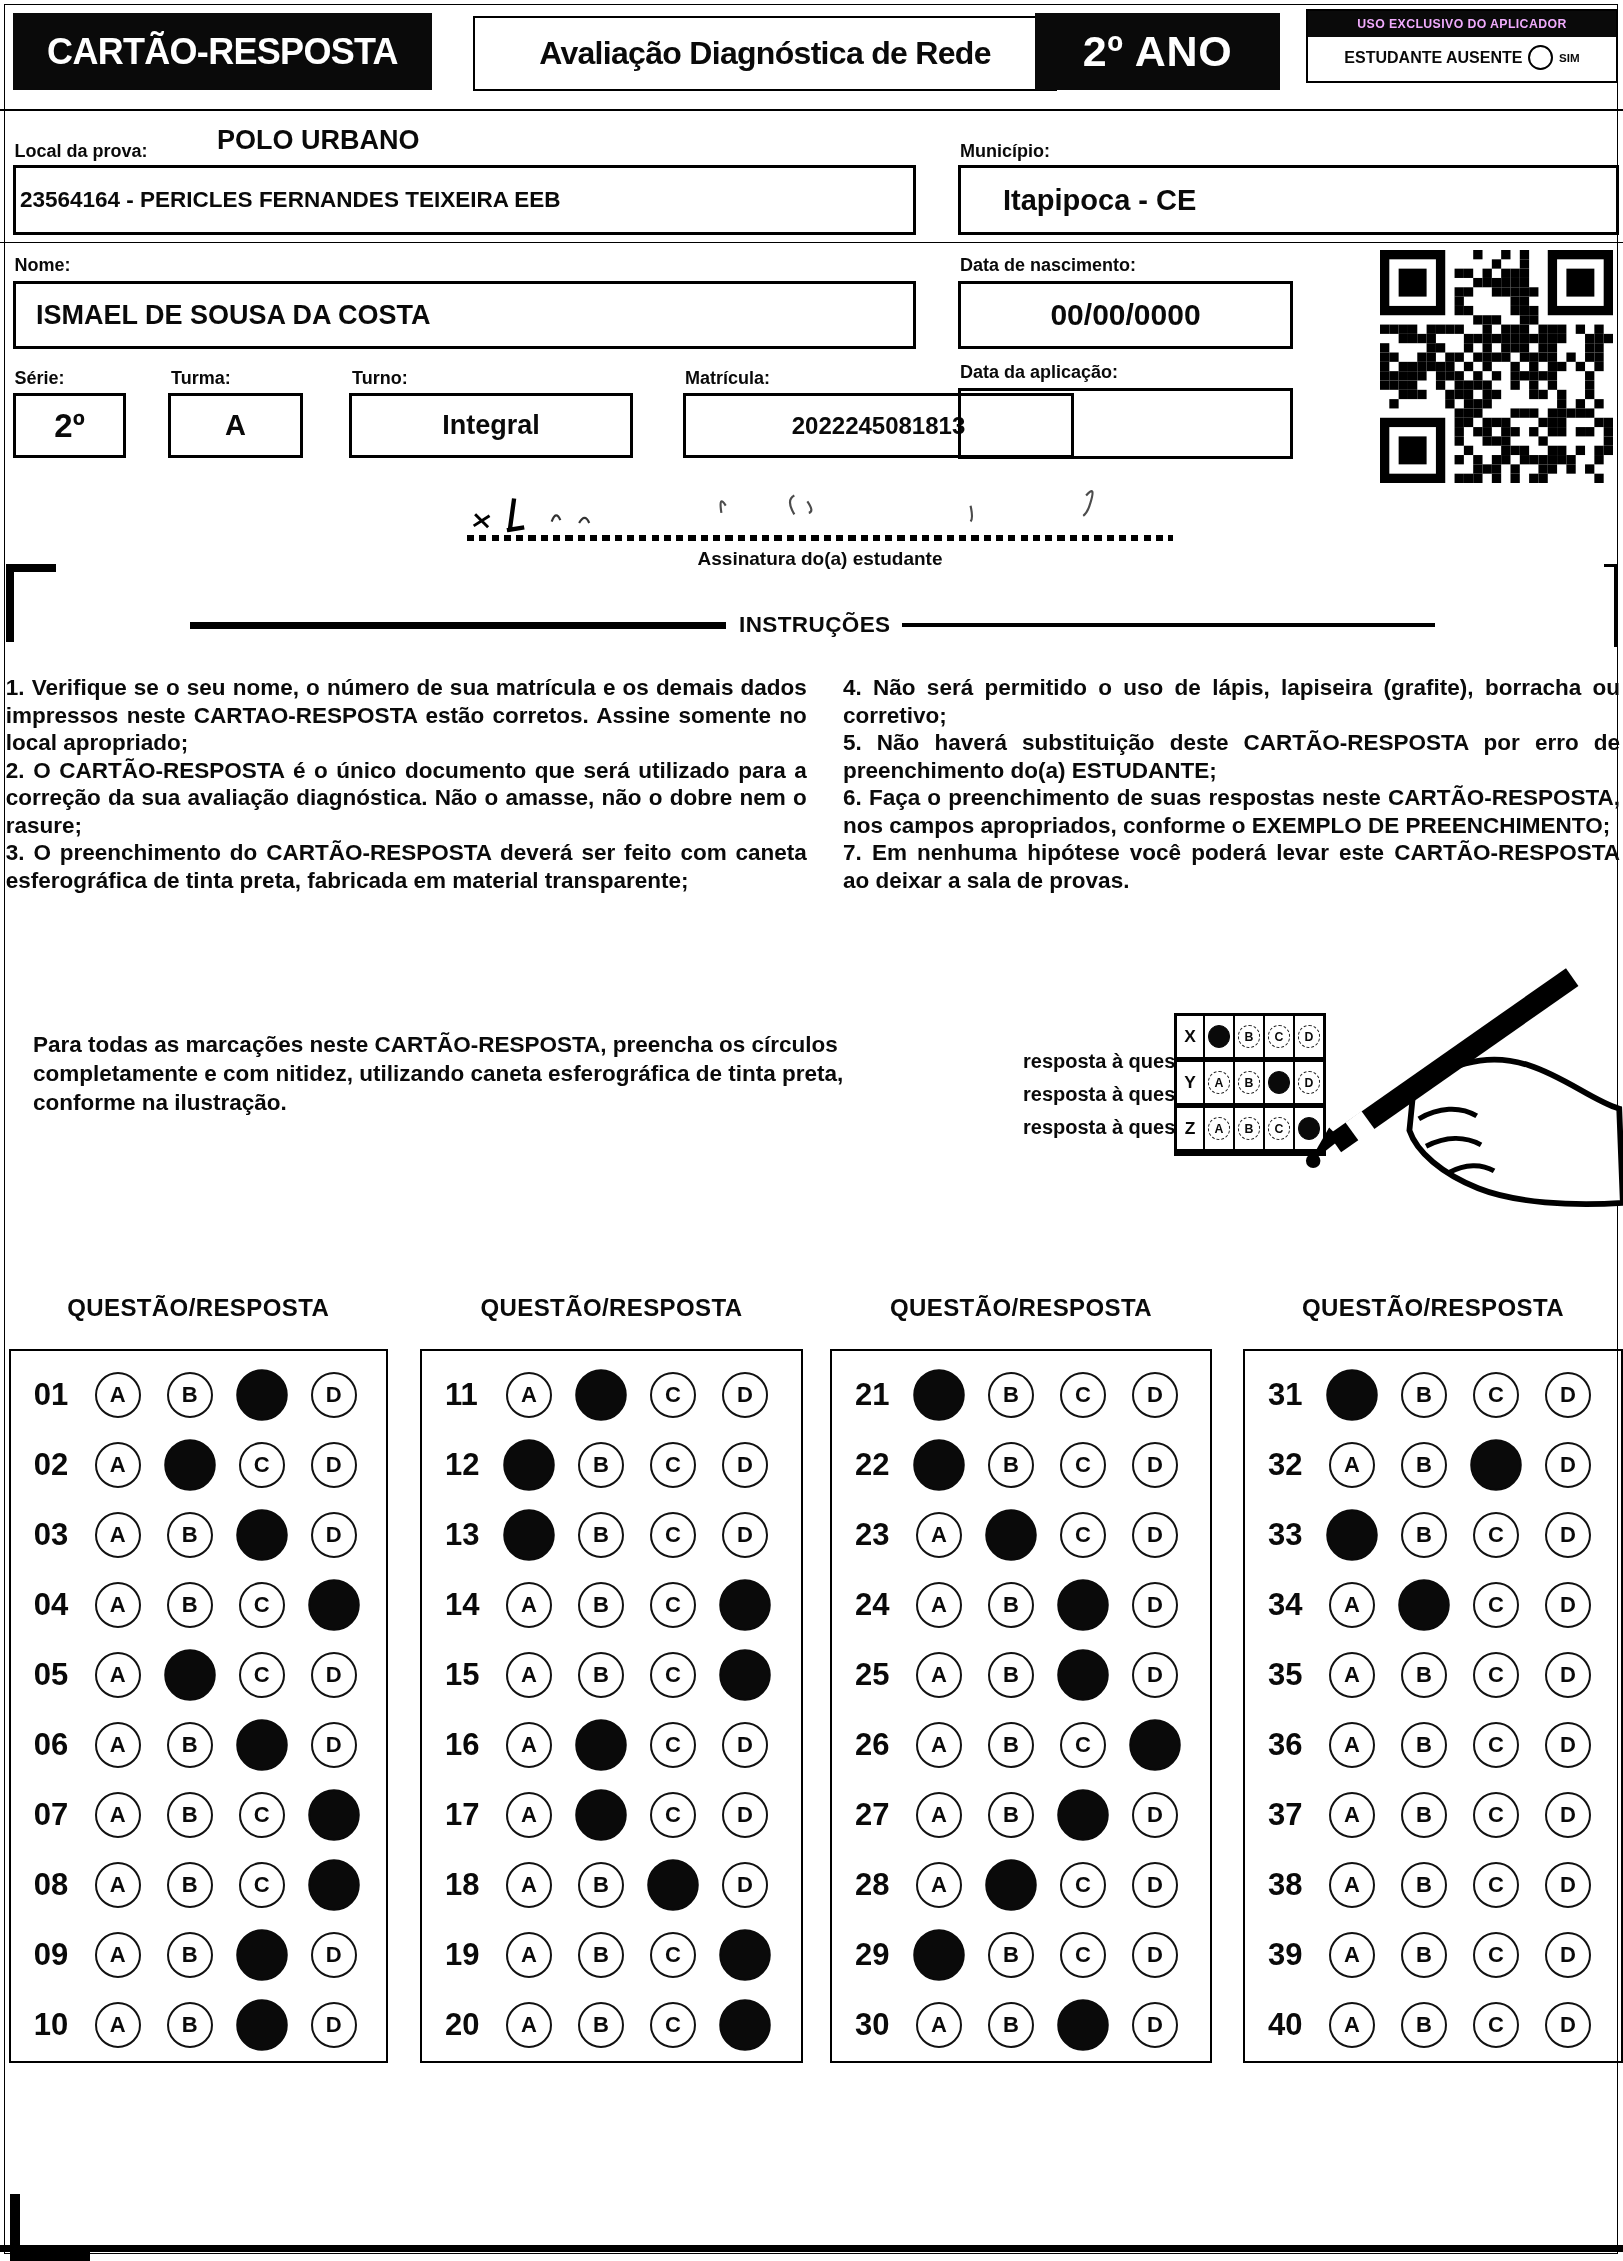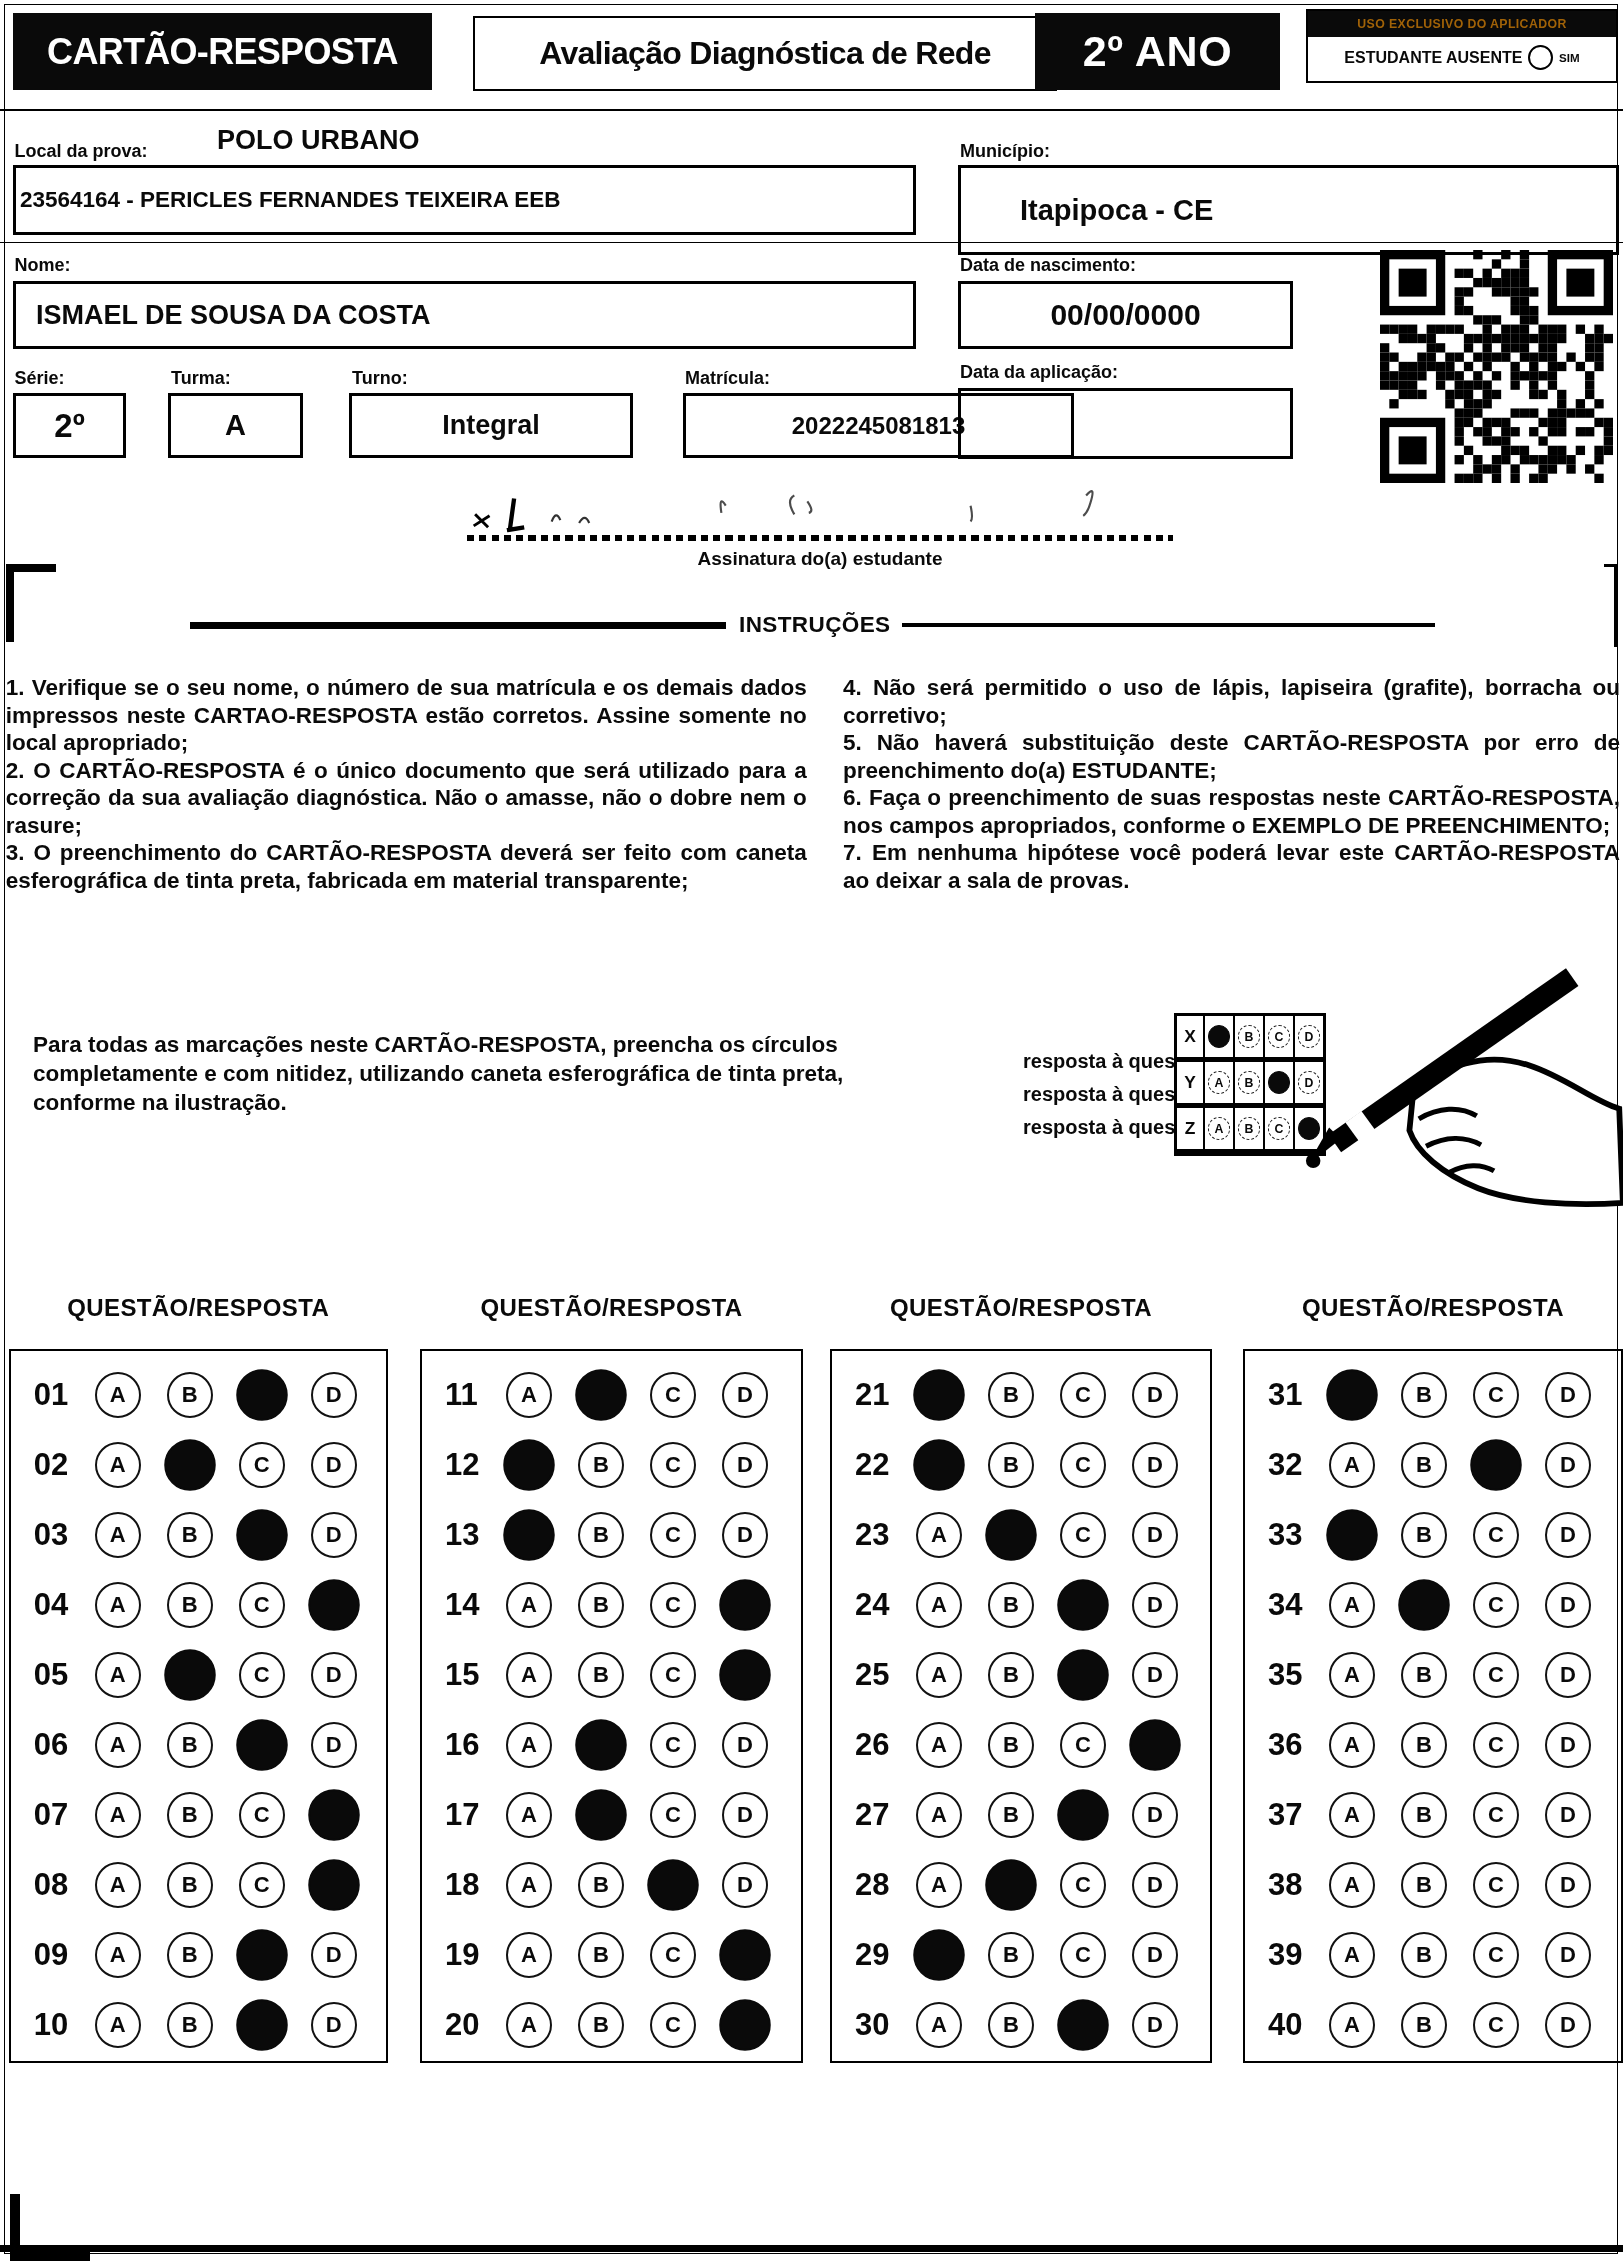--- a/index.html
+++ b/index.html
@@ -8,32 +8,32 @@
   .abs{position:absolute;}
   #frame{position:absolute;left:4.3px;top:4.3px;right:5.8px;bottom:7.2px;border:1.4px solid #000;pointer-events:none;}
   .hrule{position:absolute;left:0;width:1624px;background:#000;}
 
   
   .blackbox{background:#0a0a0a;color:#fff;display:flex;align-items:center;justify-content:center;}
   #card-title{left:13px;top:13px;width:419px;height:77px;font-size:36px;letter-spacing:-0.7px;}
   #exam-title{left:443px;top:16px;width:580px;height:71px;border:2.9px solid #000;display:flex;align-items:center;justify-content:center;font-size:32px;letter-spacing:-0.7px;margin-left:30px;}
   #grade-box{left:1035px;top:13px;width:245px;height:77px;font-size:43px;letter-spacing:0.7px;}
   #aplicador{left:1306px;top:8.7px;width:312px;height:74px;border:2.2px solid #000;box-sizing:border-box;}
-  #aplicador .bar{background:#0a0a0a;color:#a16207;height:26px;display:flex;align-items:center;justify-content:center;font-size:12.3px;letter-spacing:0.4px;}
+  #aplicador .bar{background:#0a0a0a;color:#f0abfc;height:26px;display:flex;align-items:center;justify-content:center;font-size:12.3px;letter-spacing:0.4px;}
   #aplicador .row{display:flex;align-items:center;justify-content:center;gap:5.8px;height:42px;font-size:16px;}
   .circle-small{width:25px;height:25px;border:2.2px solid #000;border-radius:50%;box-sizing:border-box;}
   #aplicador .sim{font-size:11.6px;}
 
   
   .lbl{position:absolute;font-size:18px;}
   .fbox{position:absolute;border:3.6px solid #000;box-sizing:border-box;display:flex;align-items:center;}
   .fbox.center{justify-content:center;}
   #polo{left:217px;top:125px;font-size:27px;}
   #school-box{left:13px;top:165px;width:903px;height:70px;font-size:22.5px;padding-left:4px;}
-  #municipio-box{left:958px;top:165px;width:661px;height:90px;font-size:29px;padding-left:59px;}
+  #municipio-box{left:958px;top:165px;width:661px;height:70px;font-size:29px;padding-left:42px;}
   #nome-box{left:13px;top:281px;width:903px;height:68px;font-size:27px;padding-left:20px;}
   #nasc-box{left:958px;top:281px;width:335px;height:68px;font-size:30px;}
   #serie-box{left:13px;top:393px;width:113px;height:65px;font-size:33px;}
   #turma-box{left:168px;top:393px;width:135px;height:65px;font-size:29px;}
   #turno-box{left:349px;top:393px;width:284px;height:65px;font-size:27px;}
   #matric-box{left:683px;top:393px;width:391px;height:65px;font-size:24px;}
   #aplic-box{left:958px;top:388px;width:335px;height:71px;}
   #qr{left:1380px;top:250px;width:233px;height:233px;}
 
   

